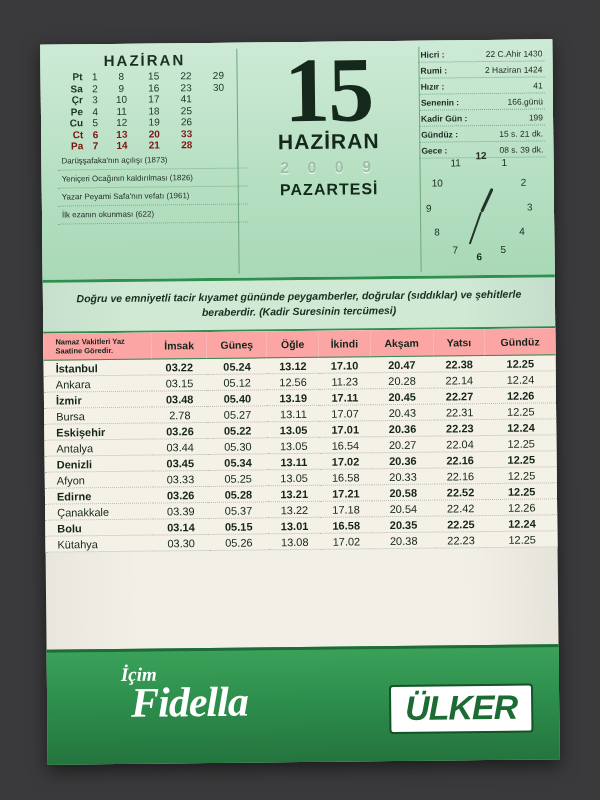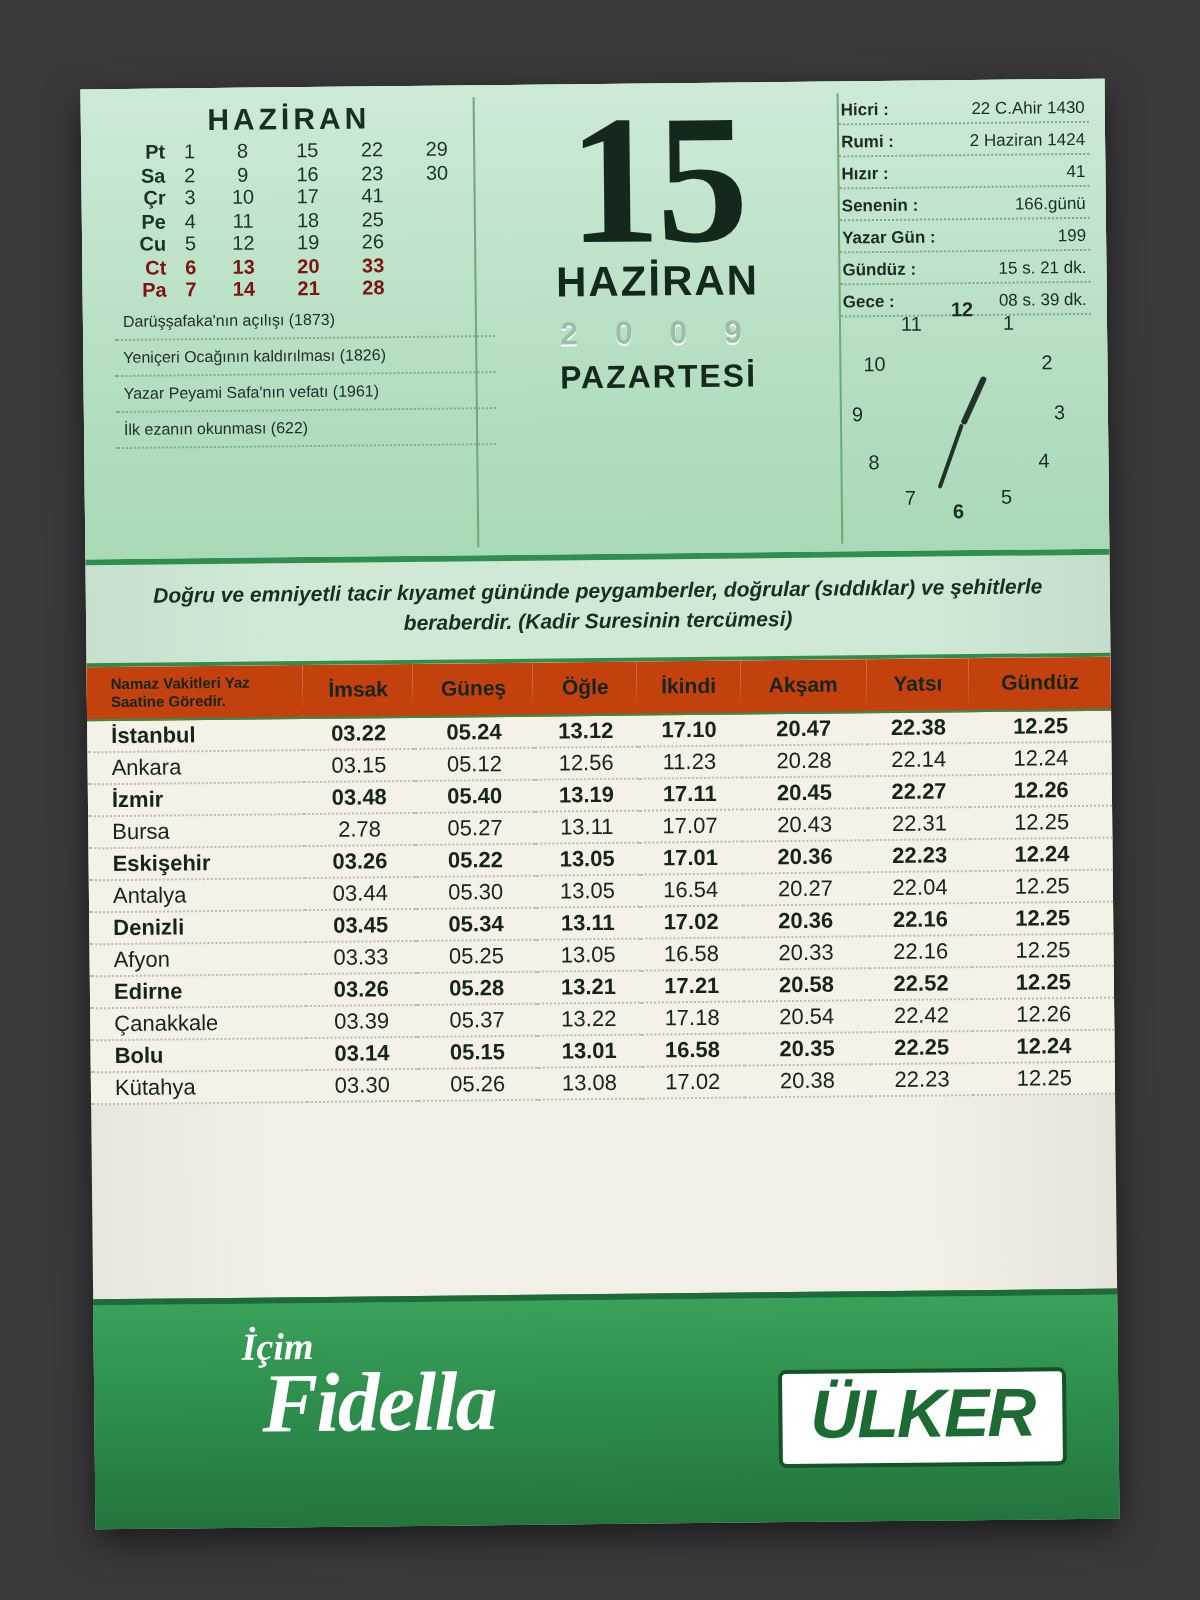--- a/index.html
+++ b/index.html
@@ -107,21 +107,21 @@
   .hadith{
     background:#cfe9d5;
     border-bottom:2px solid #2f8f4e;
     padding:9px 28px 10px 28px;
     text-align:center;
     font-style:italic;font-weight:bold;font-size:10.5px;line-height:15px;color:#16301f;
   }
   
   .praytbl{width:100%;border-collapse:collapse;font-size:11px;color:#15251a;}
   .praytbl th{
-    background:#c2410c;font-size:10.5px;padding:4px 2px;border-bottom:1.5px solid #2f8f4e;
+    background:#fca5a5;font-size:10.5px;padding:4px 2px;border-bottom:1.5px solid #2f8f4e;
     font-weight:bold;
   }
   .praytbl th.first{text-align:left;padding-left:12px;font-size:7.5px;font-weight:bold;line-height:9px;width:94px;}
   .praytbl td{padding:1.5px 2px;text-align:center;border-bottom:1px dotted #bdbdb2;}
   .praytbl td.city{text-align:left;padding-left:12px;}
   .praytbl tr.bold td{font-weight:bold;}
   
   .footer{
     position:absolute;left:0;right:0;bottom:0;height:112px;
     background:#2f8f4e;
@@ -249,21 +249,21 @@
         </div>
       <div class="row">
           <span class="k">Hızır :</span>
           <span class="v">41</span>
         </div>
       <div class="row">
           <span class="k">Senenin :</span>
           <span class="v">166.günü</span>
         </div>
       <div class="row">
-          <span class="k">Yazar Gün :</span>
+          <span class="k">Kadir Gün :</span>
           <span class="v">199</span>
         </div>
       <div class="row">
           <span class="k">Gündüz :</span>
           <span class="v">15 s. 21 dk.</span>
         </div>
       <div class="row">
           <span class="k">Gece :</span>
           <span class="v">08 s. 39 dk.</span>
         </div>

